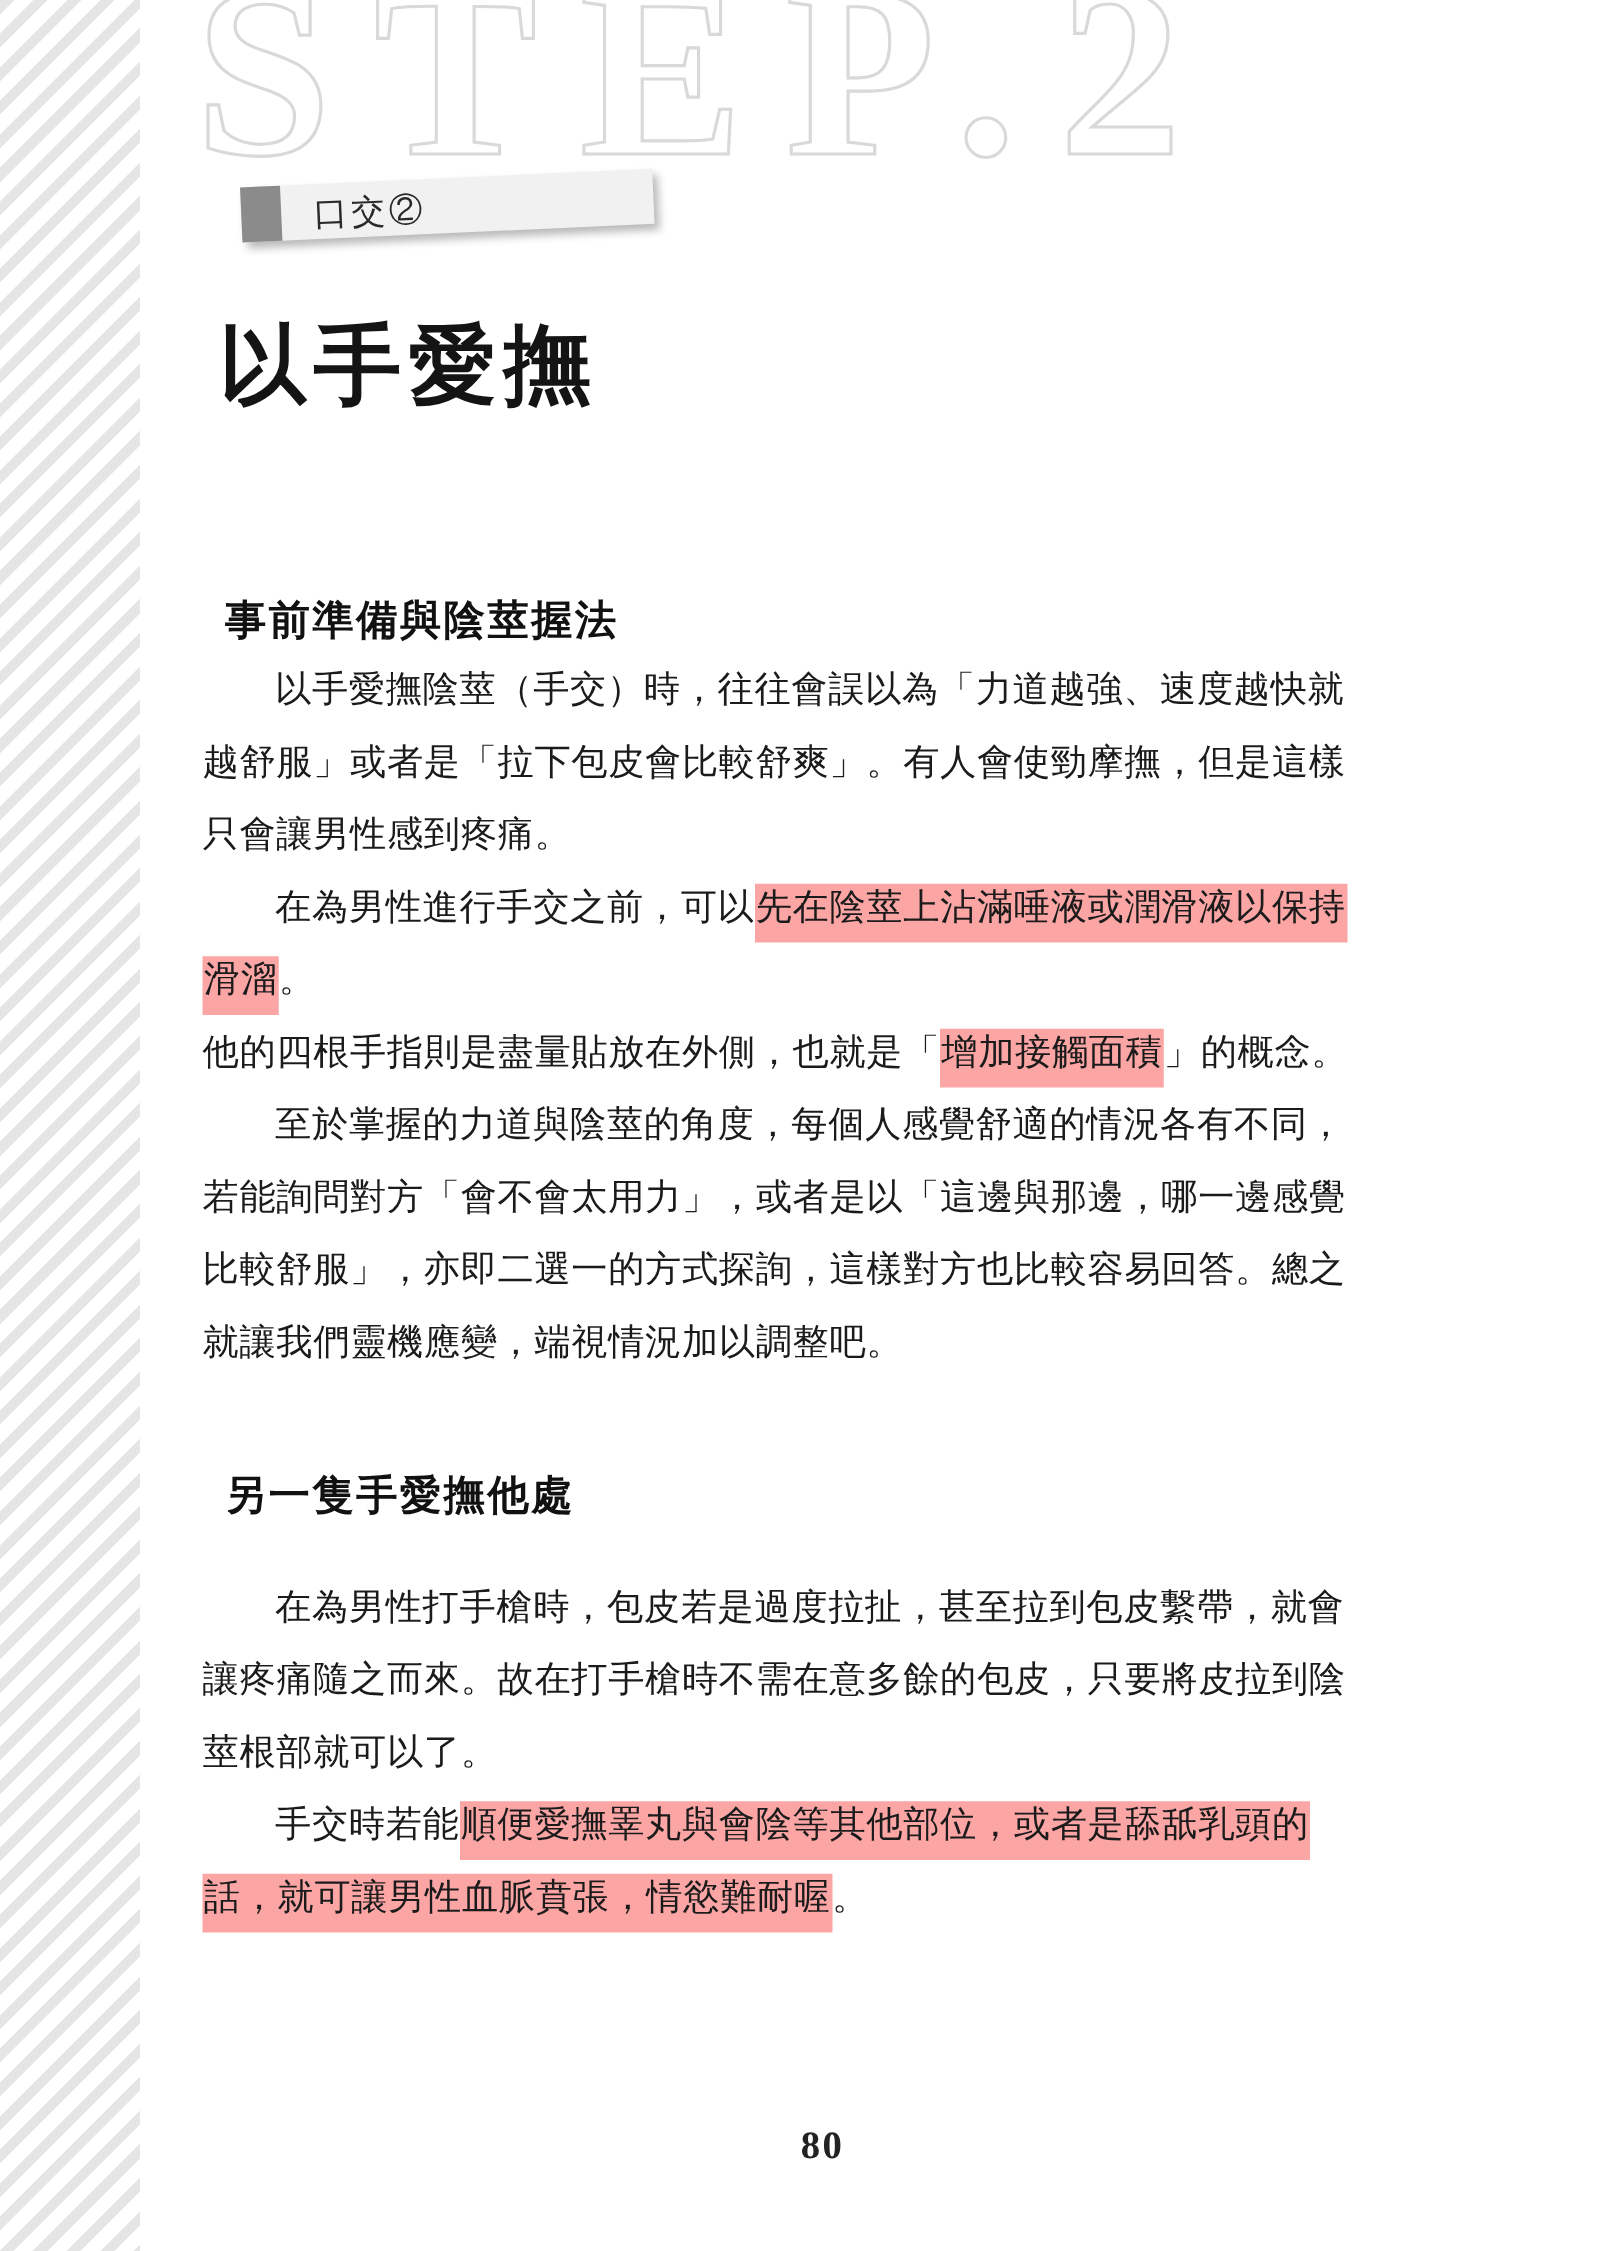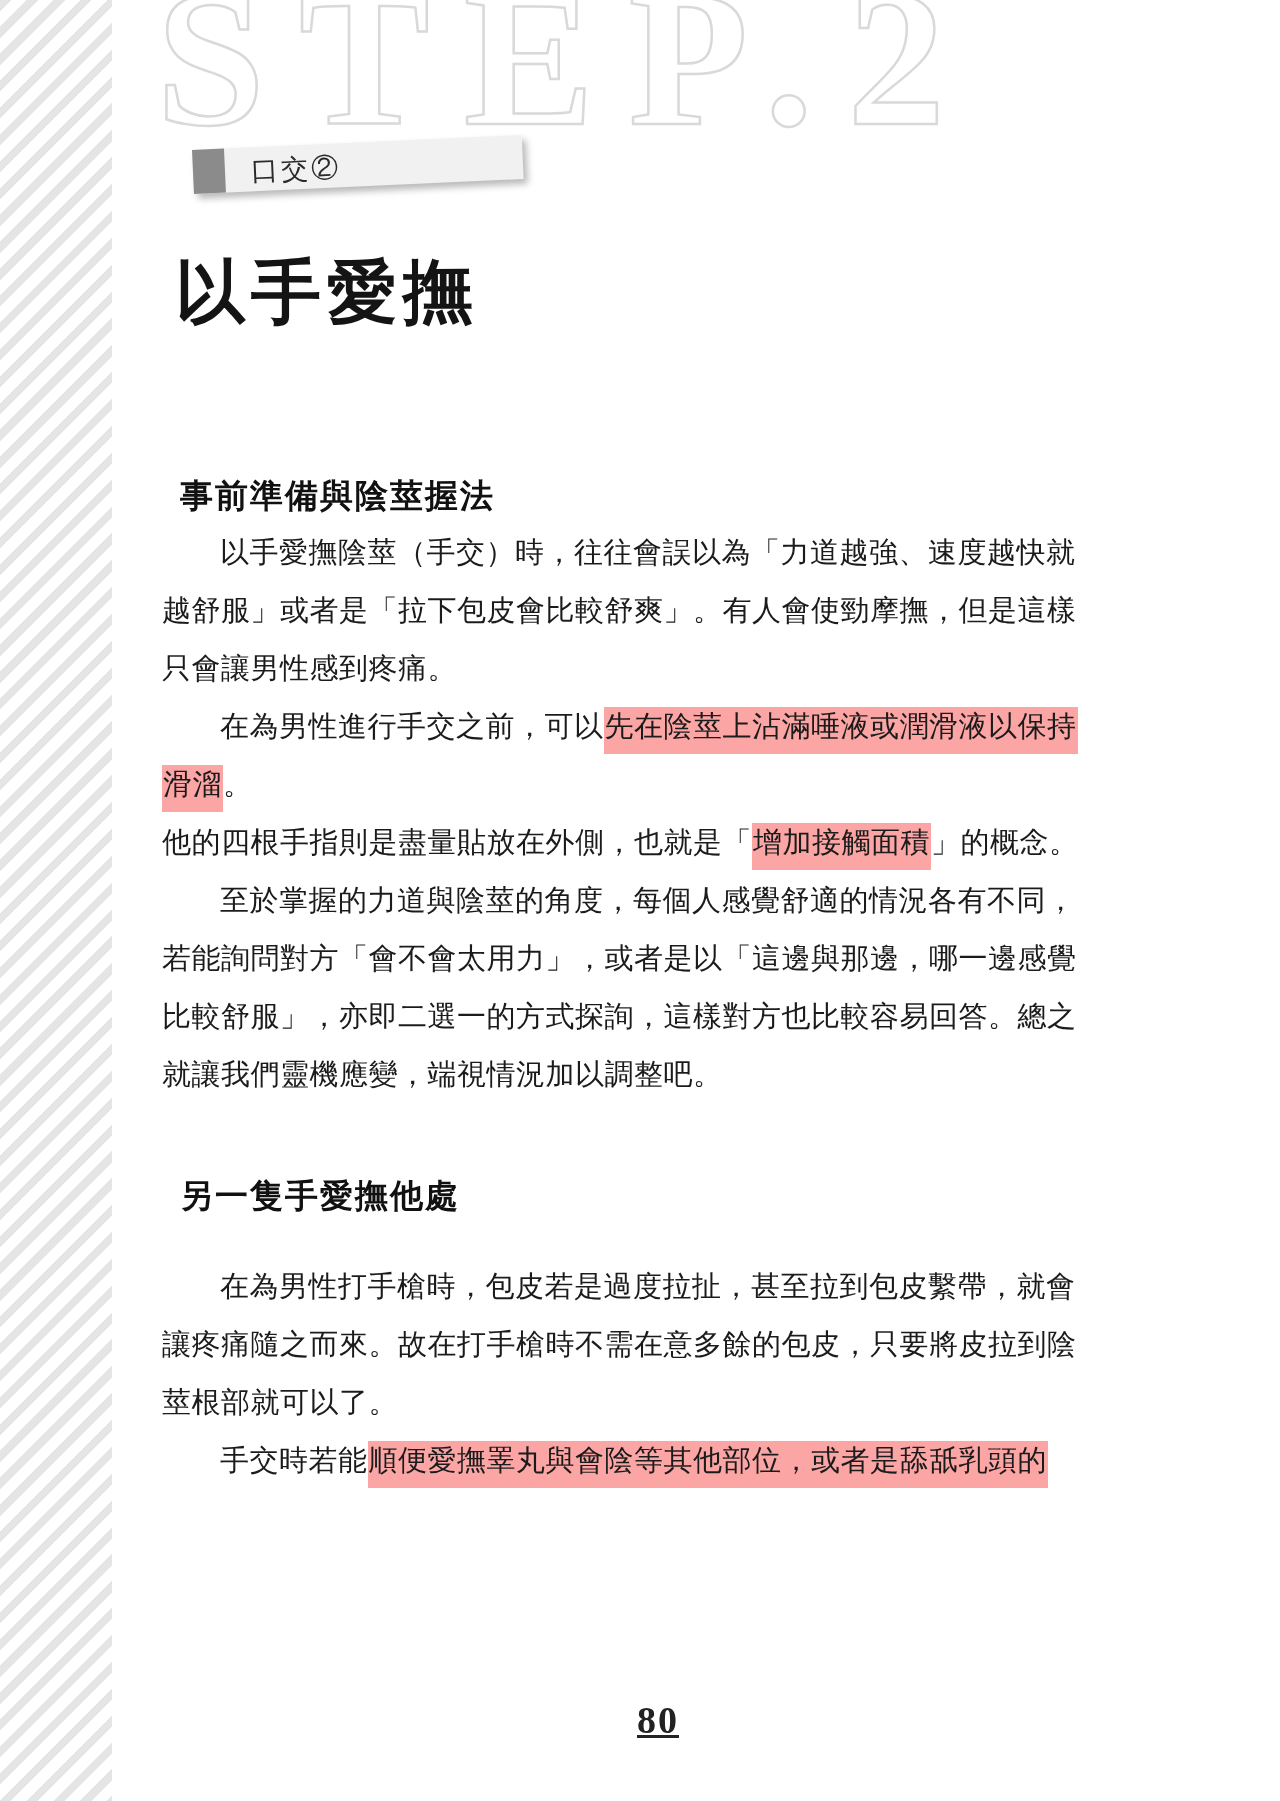--- a/index.html
+++ b/index.html
@@ -53,21 +53,21 @@
     font-size:29px; color:#1b1b1b; letter-spacing:0.5px;
   }
   .b1pos { top:523px; }
   .b2pos { top:1257px; }
   .line { height:58px; line-height:58px; white-space:nowrap; }
   .line.indent { padding-left:58px; }
   .hl { background:#fca5a5; padding:3px 1px 12px 1px; }
   .pagenum {
     position:absolute; left:36px; right:0; top:1698px; text-align:center;
     font-family:"Liberation Serif", serif; font-weight:bold;
-    font-size:38px; letter-spacing:2px; color:#222222;text-decoration:underline;
+    font-size:31px; letter-spacing:2px; color:#222222;
   }
 </style>
 </head>
 <body>
 
 <div class="page">
 
   <div class="stripes"></div>
 
   <div class="watermark">STEP.2</div>
@@ -92,17 +92,18 @@
       <div class="line"><span>比較舒服」，亦即二選一的方式探詢，這樣對方也比較容易回答。總之</span></div>
       <div class="line"><span>就讓我們靈機應變，端視情況加以調整吧。</span></div>
     </div>
 
   <h2 class="h h2pos">另一隻手愛撫他處</h2>
   <div class="lines b2pos">
       <div class="line indent"><span>在為男性打手槍時，包皮若是過度拉扯，甚至拉到包皮繫帶，就會</span></div>
       <div class="line"><span>讓疼痛隨之而來。故在打手槍時不需在意多餘的包皮，只要將皮拉到陰</span></div>
       <div class="line"><span>莖根部就可以了。</span></div>
       <div class="line indent"><span>手交時若能</span><span class="hl">順便愛撫睪丸與會陰等其他部位，或者是舔舐乳頭的</span></div>
+      <div class="line"><span class="hl">話，就可讓男性血脈賁張，情慾難耐喔</span><span>。</span></div>
     </div>
 
   <div class="pagenum">80</div>
 
 </div>
 
 </body></html>

